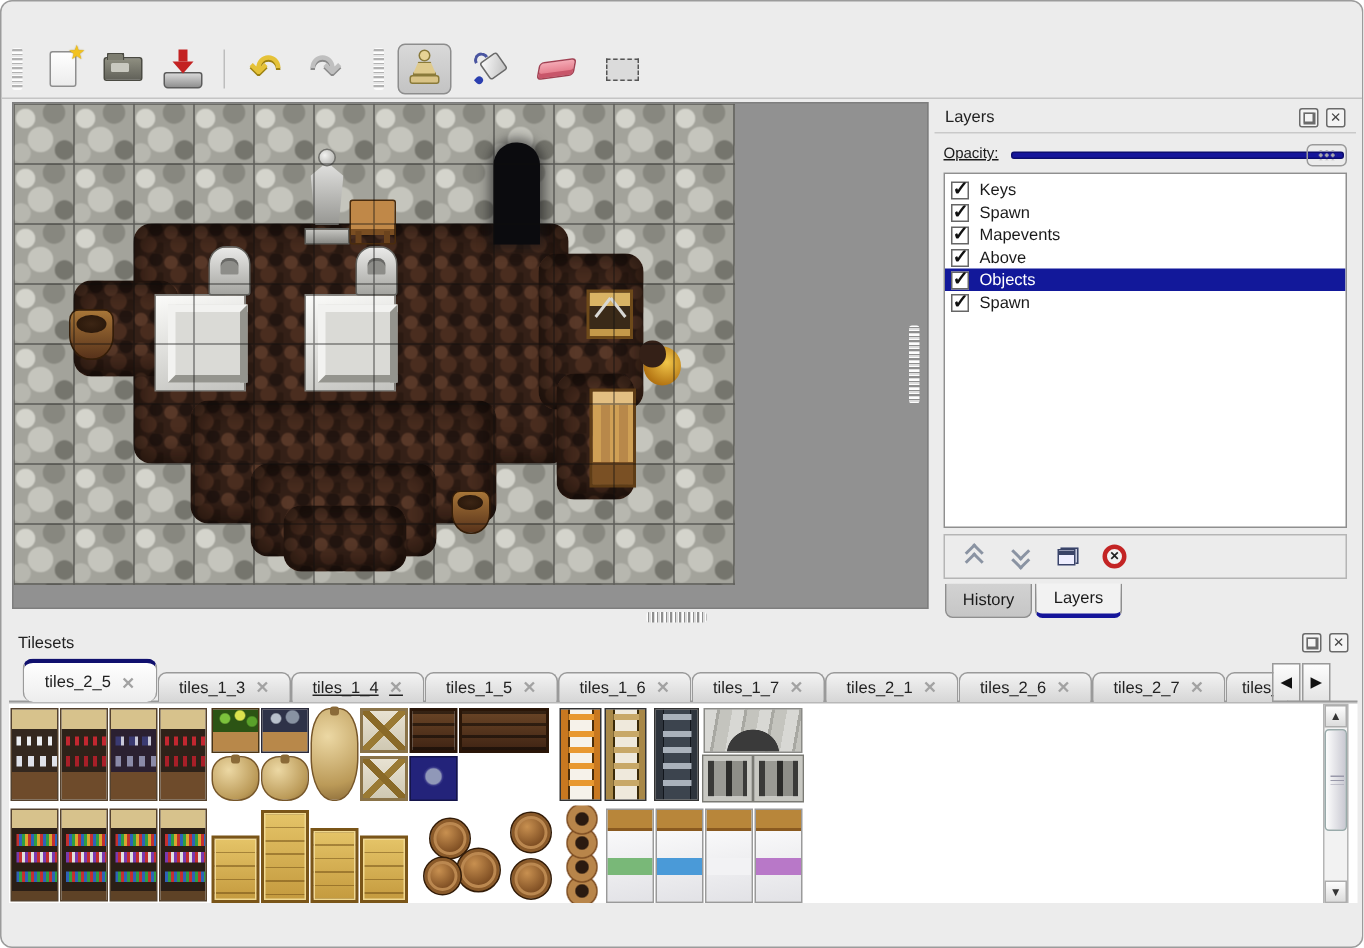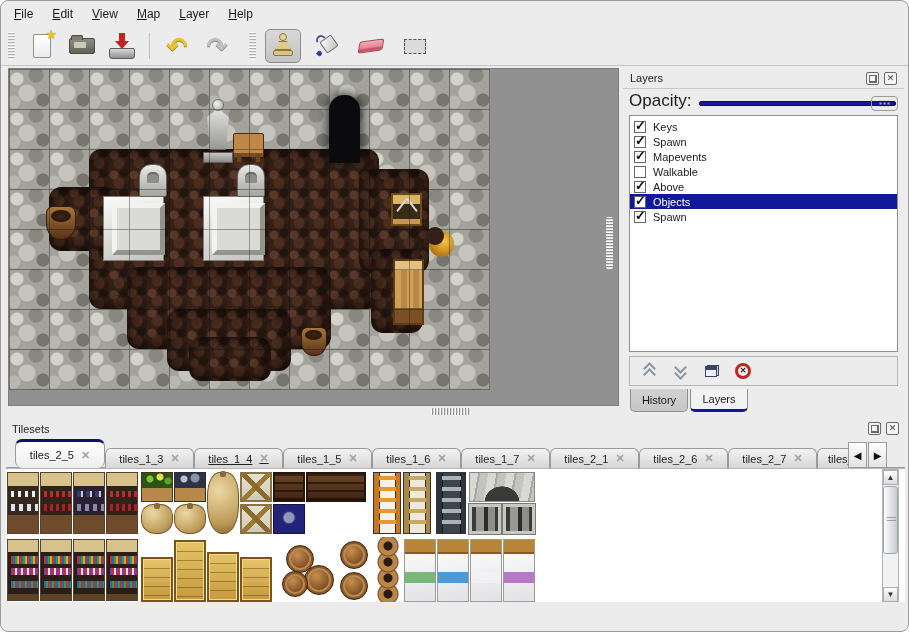--- a/index.html
+++ b/index.html
@@ -94,21 +94,21 @@
   .vl-grip{background:repeating-linear-gradient(to bottom,#fdfdfd 0 1px,#8f8f8f 1px 2px,#dcdcdc 2px 3px);}
   
   .dock-title{font-size:11px;color:#222;}
   .mini-ico{width:13px;height:13px;border:1px solid #6a6a6a;background:#f4f4f4;border-radius:2px;position:relative;display:inline-flex;align-items:center;justify-content:center;font-size:9px;color:#444;line-height:1;}
   .mini-float::before{content:"";position:absolute;left:2px;top:2px;width:6px;height:6px;border:1px solid #6a6a6a;}
   .mini-float::after{content:"";position:absolute;right:2px;bottom:2px;width:5px;height:5px;border:1px solid #6a6a6a;background:#f4f4f4;}
   
   .layers-dock{position:absolute;left:622px;top:67px;width:281px;height:345px;}
   .ld-head{position:absolute;left:0;top:0;right:0;height:21px;border-bottom:1px solid #c9c9c9;display:flex;align-items:center;padding:0 7px;}
   .ld-head .spacer{flex:1;}
-  .opacity-row{position:absolute;left:6px;top:26px;right:6px;height:17px;display:flex;align-items:flex-end;font-size:17px;}
+  .opacity-row{position:absolute;left:6px;top:26px;right:6px;height:17px;display:flex;align-items:center;font-size:10px;text-decoration:underline;}
   .slider{position:relative;flex:1;height:16px;margin-left:8px;}
   .slider .track{position:absolute;left:0;right:2px;top:6px;height:5px;background:#15159a;border-radius:2px;border:1px solid #0c0c6e;}
   .slider .handle{position:absolute;right:0;top:1px;width:27px;height:15px;background:linear-gradient(#f7f7f7,#d6d6d6);border:1px solid #9a9a9a;border-radius:4px;background-image:radial-gradient(circle,#adadad 1px,transparent 1.4px);background-size:4px 4px;background-position:center;background-clip:content-box;padding:3px 6px;}
   .layer-list{position:absolute;left:6px;top:47px;width:269px;height:237px;background:#fff;border:1px solid #8f8f8f;overflow:hidden;padding-top:3px;}
   .layer-row{position:relative;height:15px;display:flex;align-items:center;font-size:11px;padding-left:4px;gap:7px;}
   .layer-row.selected{background:#12189a;color:#fff;}
   .cbx{width:12px;height:12px;background:#fff;border:1px solid #666;position:relative;flex:0 0 auto;}
   .cbx .ck{position:absolute;left:0px;top:-4px;font-size:13px;font-weight:bold;color:#111;}
   .layer-btnrow{position:absolute;left:6px;top:288px;width:269px;height:30px;border:1px solid #b5b5b5;background:#ececec;display:flex;align-items:center;gap:9px;padding-left:9px;}
   .lbtn{width:22px;height:22px;display:flex;align-items:center;justify-content:center;position:relative;background:transparent;border:none;padding:0;}
@@ -209,28 +209,20 @@
   
   .statusbar{position:absolute;left:0;right:0;top:602px;height:29px;border-top:1px solid #c9c9c9;background:#ececec;}
   .status-zoom{position:absolute;right:36px;top:7px;font-size:12px;color:#333;}
   .resize-grip{position:absolute;right:2px;bottom:2px;width:18px;height:18px;background:repeating-linear-gradient(135deg,transparent 0 3px,#b5b5b5 3px 5px,#f8f8f8 5px 6px);border-bottom-right-radius:7px;}
 </style>
 </head>
 <body>
 
 <div class="window">
 
-  <div class="menubar">
-    <span class="menu-item">File</span>
-    <span class="menu-item">Edit</span>
-    <span class="menu-item">View</span>
-    <span class="menu-item">Map</span>
-    <span class="menu-item">Layer</span>
-    <span class="menu-item">Help</span>
-  </div>
 
   <div class="toolbar">
     <span class="grip-v"></span>
     <button class="tbtn">
       <span class="i-page">
           <span class="star">★</span>
         </span>
     </button>
     <button class="tbtn">
       <span class="i-folder"></span>
@@ -334,26 +326,20 @@
         <span class="cbx">
             <span class="ck">✓</span>
           </span>
         <span>Spawn</span>
       </div>
       <div class="layer-row">
         <span class="cbx">
             <span class="ck">✓</span>
           </span>
         <span>Mapevents</span>
-      </div>
-      <div class="layer-row">
-        <span class="cbx">
-            <span class="ck"></span>
-          </span>
-        <span>Walkable</span>
       </div>
       <div class="layer-row">
         <span class="cbx">
             <span class="ck">✓</span>
           </span>
         <span>Above</span>
       </div>
       <div class="layer-row selected">
         <span class="cbx">
             <span class="ck">✓</span>

